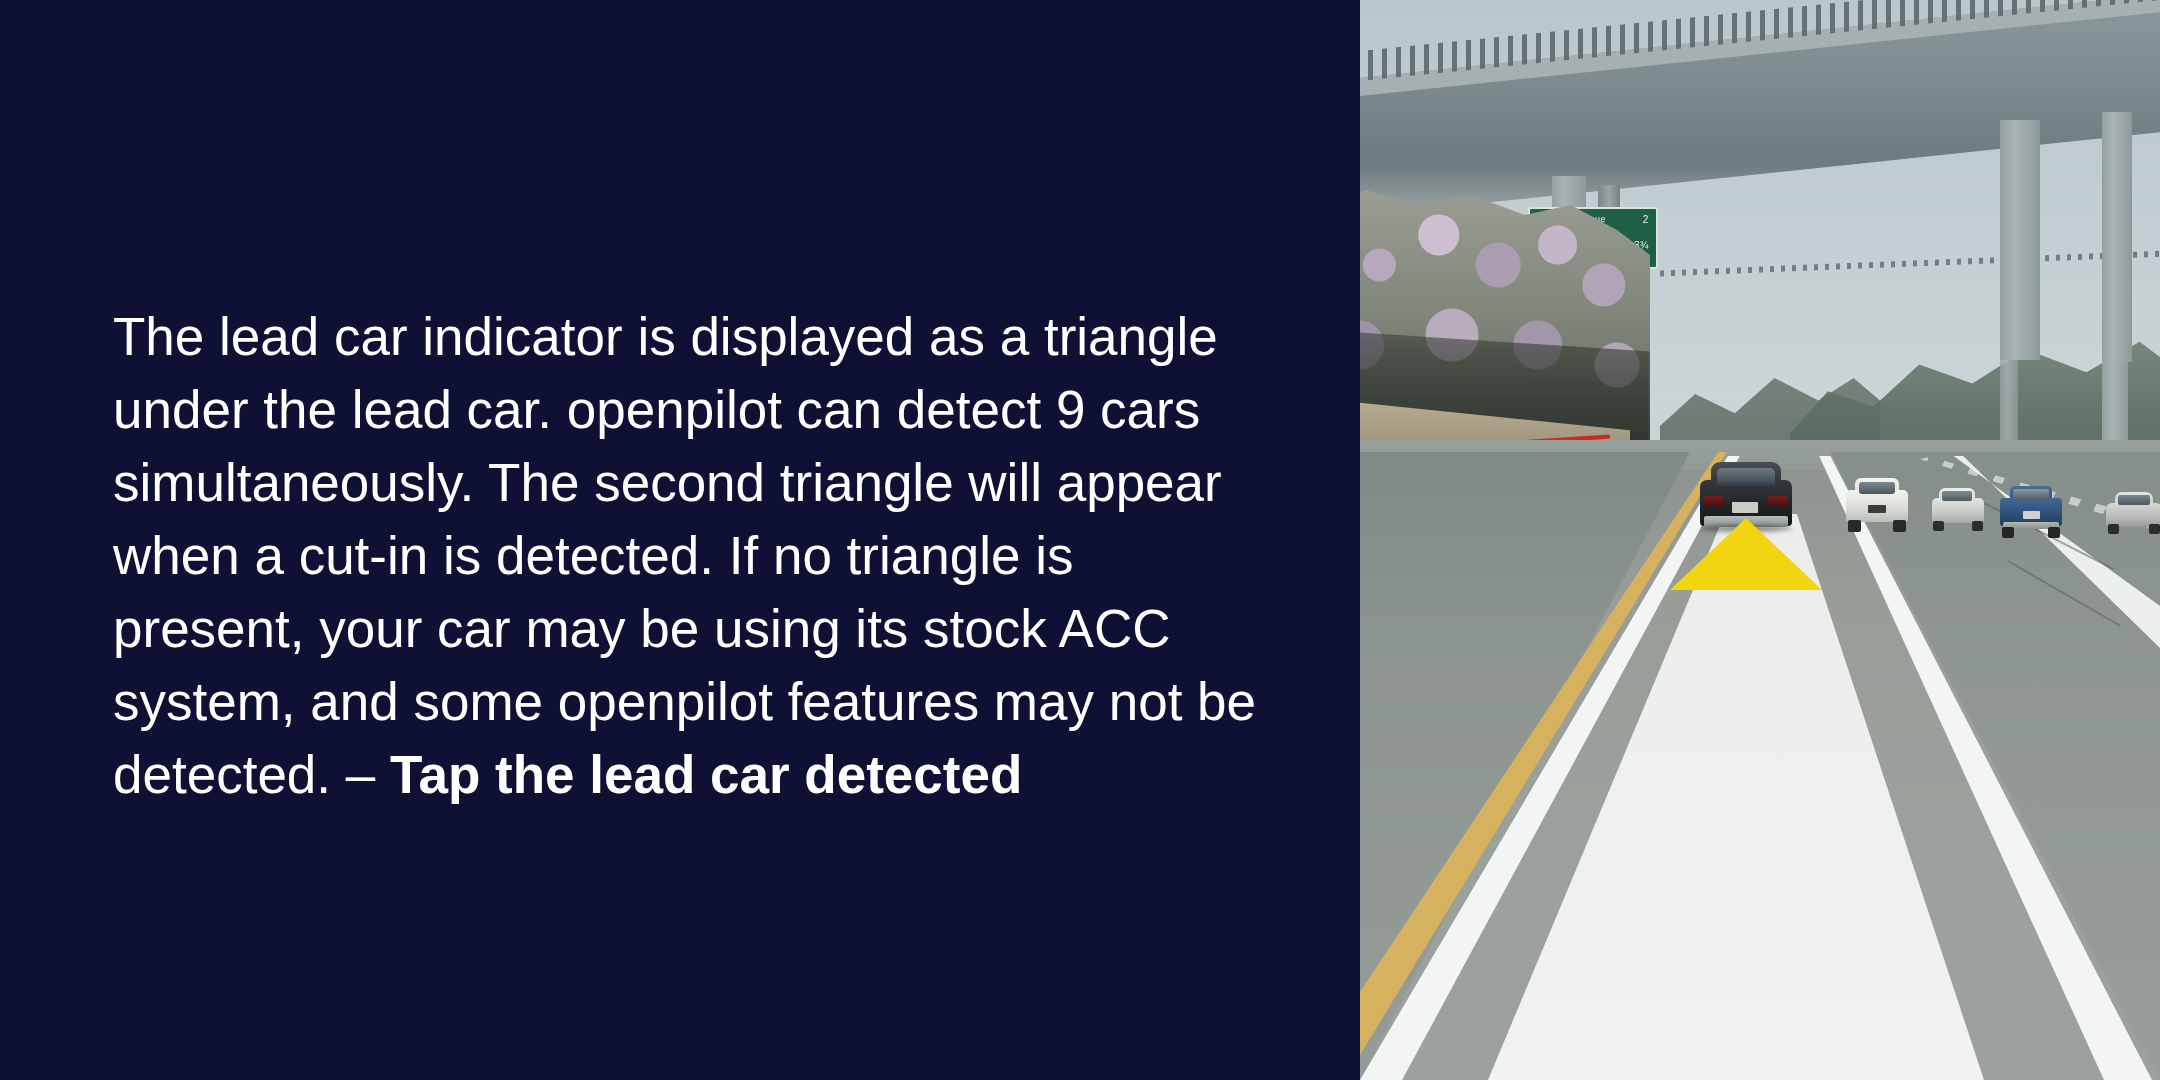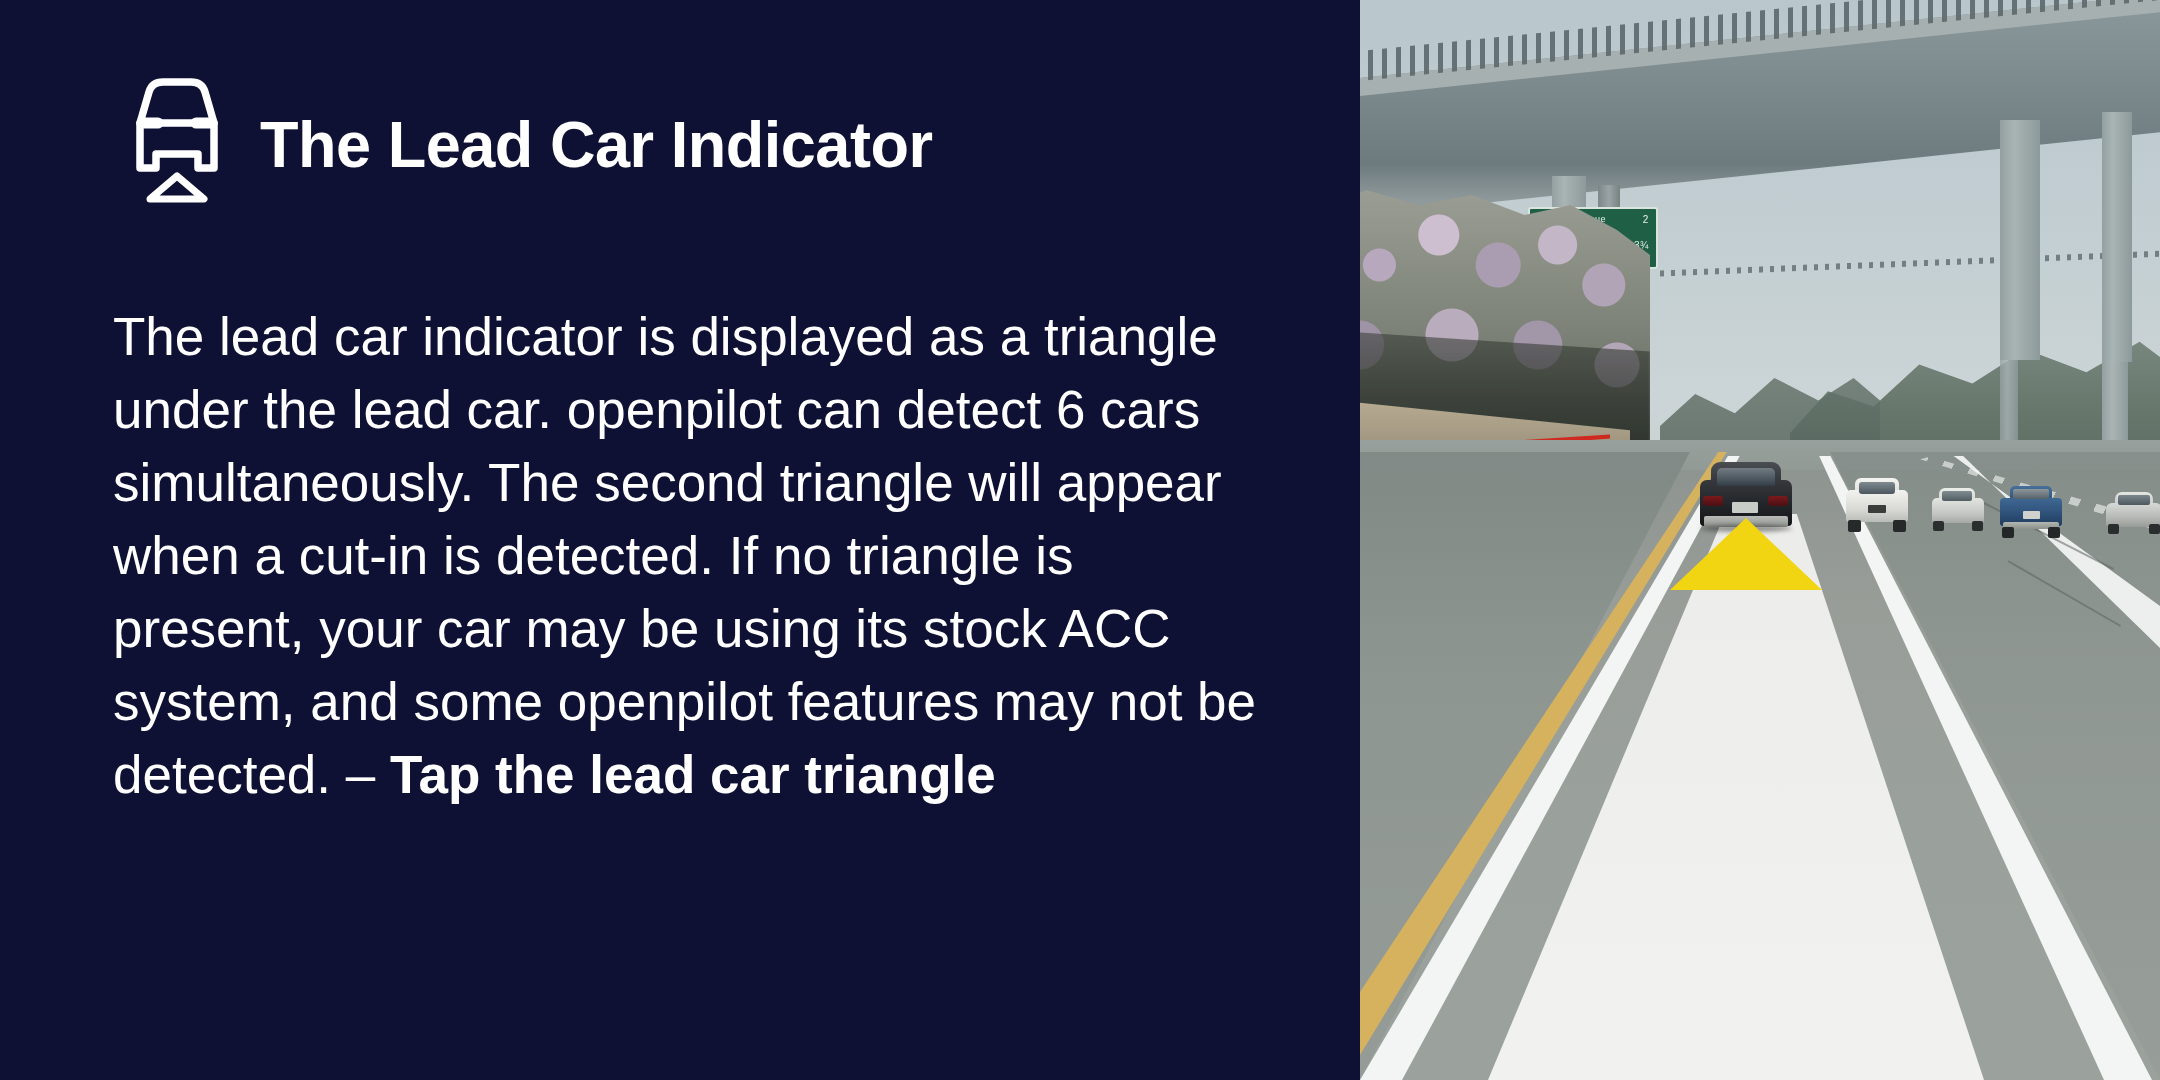--- a/index.html
+++ b/index.html
@@ -482,40 +482,23 @@
     clip-path: polygon(50% 0%, 100% 100%, 0% 100%);
   }
 </style>
 </head>
 <body>
 
 <div class="screen">
 
   <div class="left-panel">
 
-    <div class="header-row">
-
-      <div class="lead-icon">
-        <svg width="118" height="128" viewBox="0 0 118 128" fill="none" xmlns="http://www.w3.org/2000/svg">
-
-          <path d="M22 48 L31 17 C33 10 38 7 45 7 L73 7 C80 7 85 10 87 17 L96 48" stroke="#ffffff" stroke-width="7.5" stroke-linecap="round" stroke-linejoin="round" fill="none"></path>
-          <path d="M22 48 L22 93 L38 93 L38 79 L80 79 L80 93 L96 93 L96 48 Z" stroke="#ffffff" stroke-width="7.5" stroke-linecap="round" stroke-linejoin="round" fill="none"></path>
-
-          <path d="M26 48 L40 48" stroke="#ffffff" stroke-width="11" stroke-linecap="round"></path>
-          <path d="M78 48 L92 48" stroke="#ffffff" stroke-width="11" stroke-linecap="round"></path>
-
-          <path d="M59 101 L86 124 L32 124 Z" stroke="#ffffff" stroke-width="7" stroke-linejoin="round" fill="none"></path>
-        </svg>
-      </div>
-
-      <div class="page-title">The Lead Car Indicator</div>
-    </div>
 
     <div class="body-copy">
-      <span>The lead car indicator is displayed as a triangle under the lead car. openpilot can detect 6 cars simultaneously. The second triangle will appear when a cut-in is detected. If no triangle is present, your car may be using its stock ACC system, and some openpilot features may not be </span><span>detected. – </span><span class="emph">Tap the lead car triangle</span>
+      <span>The lead car indicator is displayed as a triangle under the lead car. openpilot can detect 9 cars simultaneously. The second triangle will appear when a cut-in is detected. If no triangle is present, your car may be using its stock ACC system, and some openpilot features may not be </span><span>detected. – </span><span class="emph">Tap the lead car detected</span>
     </div>
 
   </div>
 
   <div class="photo">
 
     <div class="sky"></div>
 
     <div class="hill-right"></div>
     <div class="hill-left"></div>

